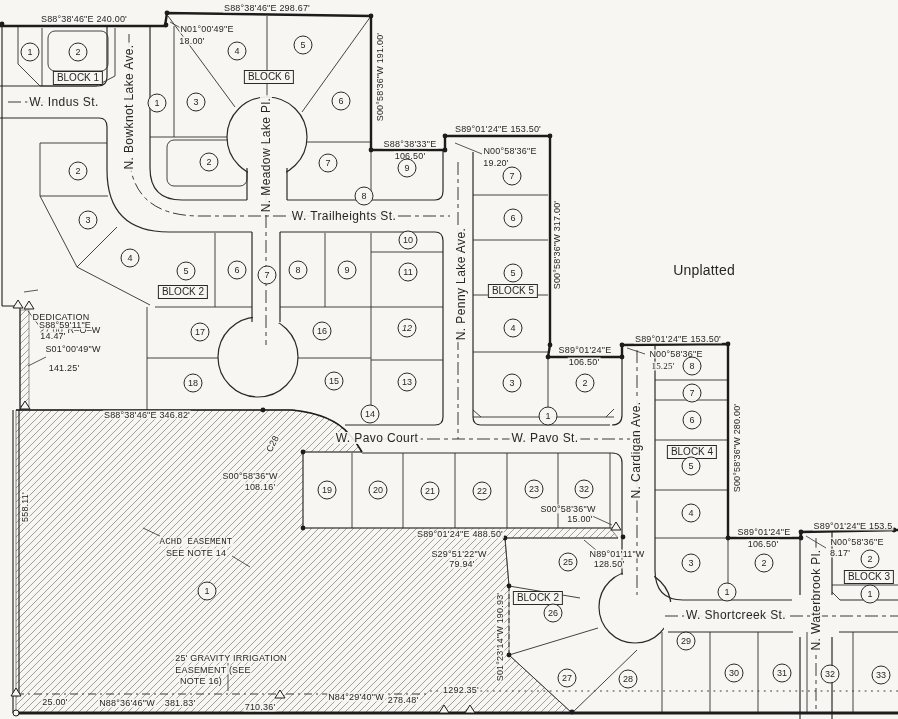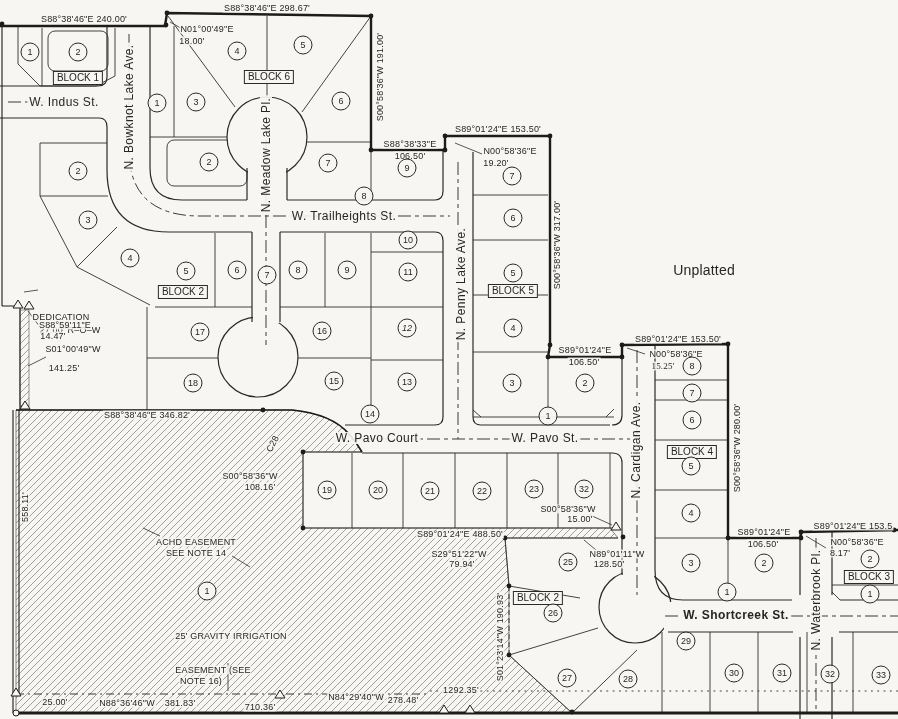--- a/index.html
+++ b/index.html
@@ -175,51 +175,51 @@
       <span class="ann" style="left: 70px; top: 289px; margin-top: 41px;">27.00'  R–O–W</span>
       <span class="ann" style="left: 61px; top: 317px;">DEDICATION</span>
       <span class="ann" style="left: 65px; top: 325px;">S88°59'11"E</span>
       <span class="ann" style="left: 53px; top: 336px;">14.47'</span>
       <span class="ann" style="left: 73px; top: 349px;">S01°00'49"W</span>
       <span class="ann" style="left: 64px; top: 368px;">141.25'</span>
       <span class="ann" style="left: 25px; top: 507px; transform: translate(-50%, -50%) rotate(-90deg);">558.11'</span>
       <span class="ann" style="left: 147px; top: 415px;">S88°38'46"E   346.82'</span>
       <span class="ann" style="left: 250px; top: 476px;">S00°58'36"W</span>
       <span class="ann" style="left: 260px; top: 487px;">108.16'</span>
-      <span class="ann" style="left: 196px; top: 542px;">ACHD  EASEMENT</span>
+      <span class="ann" style="left: 196px; top: 542px; font-family: Liberation Mono, monospace;">ACHD  EASEMENT</span>
       <span class="ann" style="left: 196px; top: 553px;">SEE  NOTE  14</span>
       <span class="ann" style="left: 273px; top: 444px; transform: translate(-50%, -50%) rotate(-62deg);">C28</span>
       <span class="ann" style="left: 460px; top: 534px;">S89°01'24"E   488.50'</span>
       <span class="ann" style="left: 459px; top: 554px;">S29°51'22"W</span>
       <span class="ann" style="left: 462px; top: 564px;">79.94'</span>
       <span class="ann" style="left: 568px; top: 509px;">S00°58'36"W</span>
       <span class="ann" style="left: 580px; top: 519px;">15.00'</span>
       <span class="ann" style="left: 617px; top: 554px;">N89°01'11"W</span>
       <span class="ann" style="left: 609px; top: 564px;">128.50'</span>
       <span class="ann" style="left: 500px; top: 637px; transform: translate(-50%, -50%) rotate(-90deg);">S01°23'14"W  190.93'</span>
       <span class="ann" style="left: 461px; top: 690px;">1292.35'</span>
-      <span class="ann" style="left: 231px; top: 636px; text-align: right;">25'  GRAVITY  IRRIGATION</span>
+      <span class="ann" style="left: 231px; top: 658px; text-align: right;">25'  GRAVITY  IRRIGATION</span>
       <span class="ann" style="left: 213px; top: 670px;">EASEMENT  (SEE</span>
       <span class="ann" style="left: 201px; top: 681px;">NOTE  16)</span>
       <span class="ann" style="left: 127px; top: 703px;">N88°36'46"W</span>
       <span class="ann" style="left: 180px; top: 703px;">381.83'</span>
       <span class="ann" style="left: 55px; top: 702px;">25.00'</span>
       <span class="ann" style="left: 260px; top: 707px;">710.36'</span>
       <span class="ann" style="left: 356px; top: 697px;">N84°29'40"W</span>
       <span class="ann" style="left: 403px; top: 700px;">278.48'</span>
       <span class="street" style="left: 64px; top: 102px;">W. Indus St.</span>
       <span class="street" style="left: 129px; top: 107px; transform: translate(-50%, -50%) rotate(-90deg);">N. Bowknot Lake Ave.</span>
       <span class="street" style="left: 266px; top: 155px; transform: translate(-50%, -50%) rotate(-90deg);">N. Meadow Lake Pl.</span>
       <span class="street" style="left: 344px; top: 216px;">W. Trailheights St.</span>
       <span class="street" style="left: 461px; top: 284px; transform: translate(-50%, -50%) rotate(-90deg);">N. Penny Lake Ave.</span>
       <span class="street" style="left: 377px; top: 438px;">W. Pavo Court</span>
       <span class="street" style="left: 545px; top: 438px;">W. Pavo St.</span>
       <span class="street" style="left: 636px; top: 450px; transform: translate(-50%, -50%) rotate(-90deg);">N. Cardigan Ave.</span>
       <span class="street" style="left: 816px; top: 600px; transform: translate(-50%, -50%) rotate(-90deg);">N. Waterbrook Pl.</span>
-      <span class="street" style="left: 736px; top: 615px; font-weight: bold;">W. Shortcreek St.</span>
+      <span class="street" style="left: 736px; top: 615px;">W. Shortcreek St.</span>
       <span class="block" style="left: 78px; top: 44px; margin-top: 34px;">BLOCK 1</span>
       <span class="block" style="left: 269px; top: 77px;">BLOCK 6</span>
       <span class="block" style="left: 183px; top: 292px;">BLOCK 2</span>
       <span class="block" style="left: 513px; top: 291px;">BLOCK 5</span>
       <span class="block" style="left: 692px; top: 452px;">BLOCK 4</span>
       <span class="block" style="left: 538px; top: 598px;">BLOCK 2</span>
       <span class="block" style="left: 869px; top: 577px;">BLOCK 3</span>
       <span class="lot" style="left: 30px; top: 52px;">1</span>
       <span class="lot" style="left: 78px; top: 52px;">2</span>
       <span class="lot" style="left: 78px; top: 171px;">2</span>

